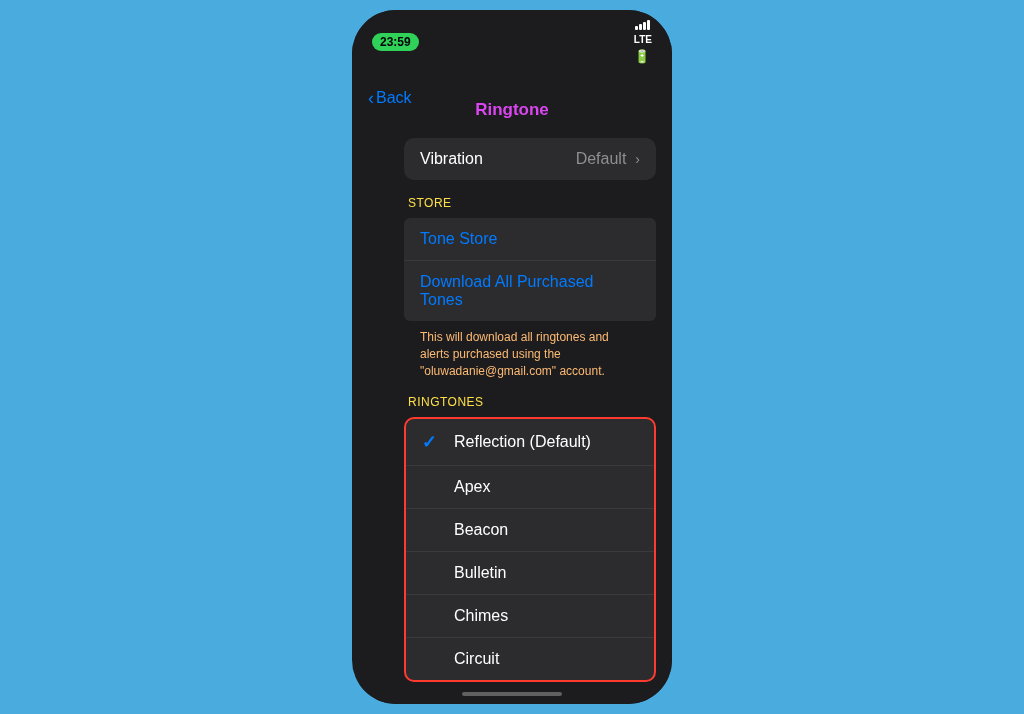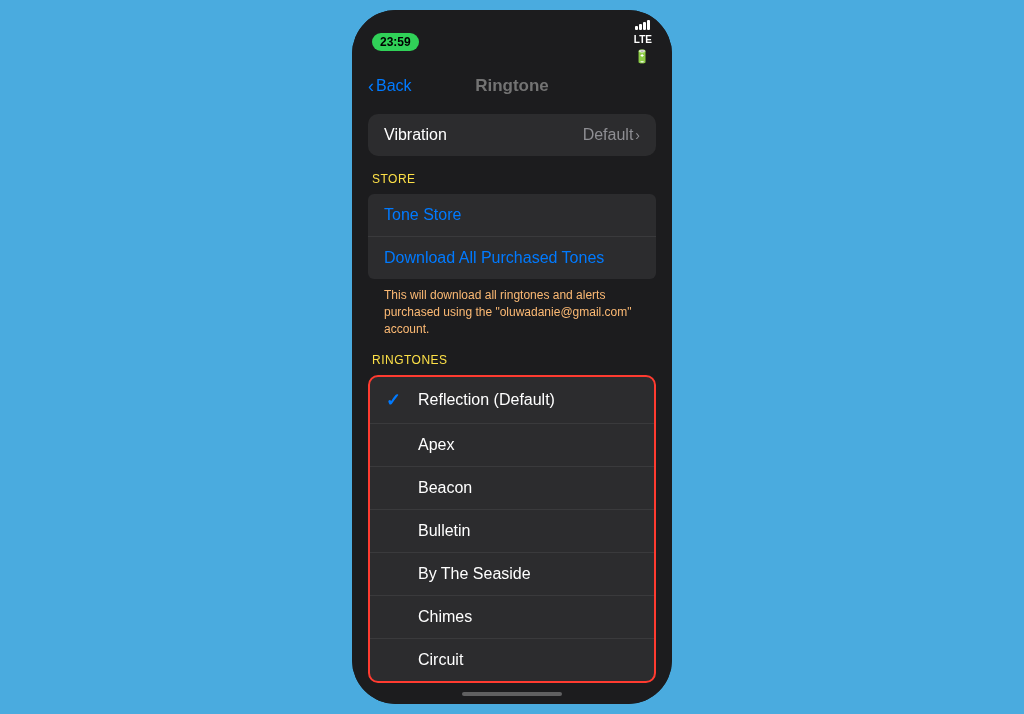--- a/index.html
+++ b/index.html
@@ -97,31 +97,33 @@
       cursor: pointer;
       gap: 2px;
     }
 
     .back-chevron {
       font-size: 18px;
       font-weight: 300;
     }
 
     .nav-title {
-      color: #737373;
+      color: #d946ef;
       font-size: 17px;
       font-weight: 600;
+      margin-top: 24px;
     }
 
     
     .content {
       flex: 1;
       overflow-y: auto;
       background-color: #1C1C1E;
       scrollbar-width: none;
+      margin-left: 36px;
     }
 
     .content::-webkit-scrollbar { display: none; }
 
     
     .vibration-section {
       padding: 8px 16px;
     }
 
     .vibration-row {
@@ -136,21 +138,21 @@
     .vibration-label {
       color: #fff;
       font-size: 16px;
     }
 
     .vibration-value {
       color: #8E8E93;
       font-size: 16px;
       display: flex;
       align-items: center;
-      gap: 2px;
+      gap: 9px;
     }
 
     .chevron-right {
       color: #8E8E93;
       font-size: 14px;
     }
 
     
     .store-section {
       padding: 8px 16px 4px;
@@ -317,24 +319,20 @@
           <div class="ringtone-row">
             <span class="checkmark-empty"></span>
             <span class="ringtone-name">Beacon</span>
           </div>
           <div class="ringtone-row">
             <span class="checkmark-empty"></span>
             <span class="ringtone-name">Bulletin</span>
           </div>
           <div class="ringtone-row">
             <span class="checkmark-empty"></span>
-            <span class="ringtone-name">By The Seaside</span>
-          </div>
-          <div class="ringtone-row">
-            <span class="checkmark-empty"></span>
             <span class="ringtone-name">Chimes</span>
           </div>
           <div class="ringtone-row">
             <span class="checkmark-empty"></span>
             <span class="ringtone-name">Circuit</span>
           </div>
         </div>
     </div>
 
   </div>

